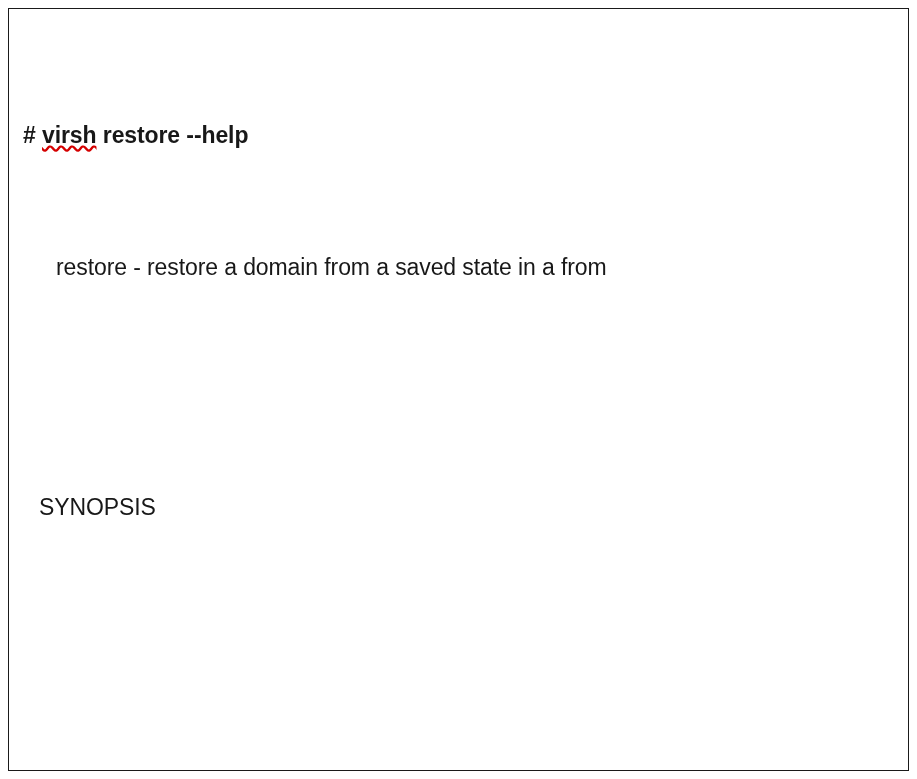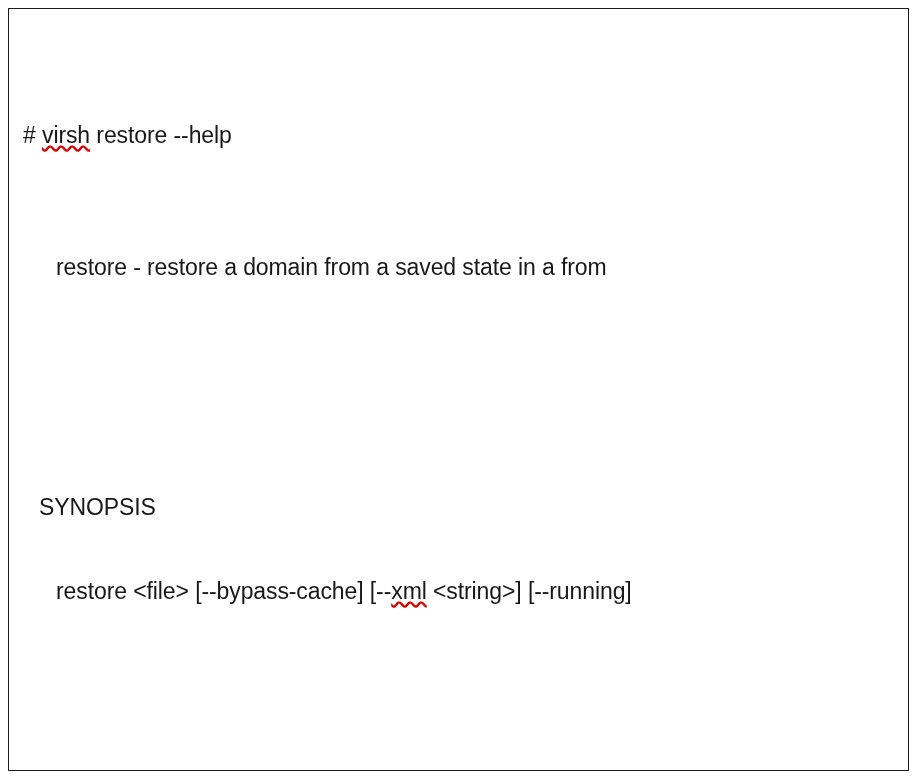--- a/index.html
+++ b/index.html
@@ -43,21 +43,21 @@
     letter-spacing: -0.1px;
   }
 
   .help-line {
     white-space: pre;
     min-height: 24px;
     padding: 6px 0 6px 0;
   }
 
   
-  .indent-0  { padding-left: 14px; }   
+  .indent-0  { padding-left: 14px; font-weight: bold; }   
   .indent-1  { padding-left: 30px; }   
   .indent-2  { padding-left: 47px; }   
 
   .blank-line {
     height: 24px;
     padding: 6px 0;
   }
 
   
   .bold-run { font-weight: normal; }
@@ -79,21 +79,20 @@
     
     <div class="help-line indent-0"><span>#</span><span> </span><span class="misspelled">virsh</span><span> restore --help</span></div>
 
     
     <div class="help-line indent-2"><span>restore - restore a domain from a saved state </span><span class="bold-run">in</span><span> a from</span></div>
 
     <div class="blank-line"></div>
 
     
     <div class="help-line indent-1">SYNOPSIS</div>
-    <div class="help-line indent-2"><span>restore &lt;file&gt; [--bypass-cache] [--</span><span class="misspelled">xml</span><span> &lt;string&gt;] [--running]</span></div>
 
     
 
     
     
     
 
     
 
     

